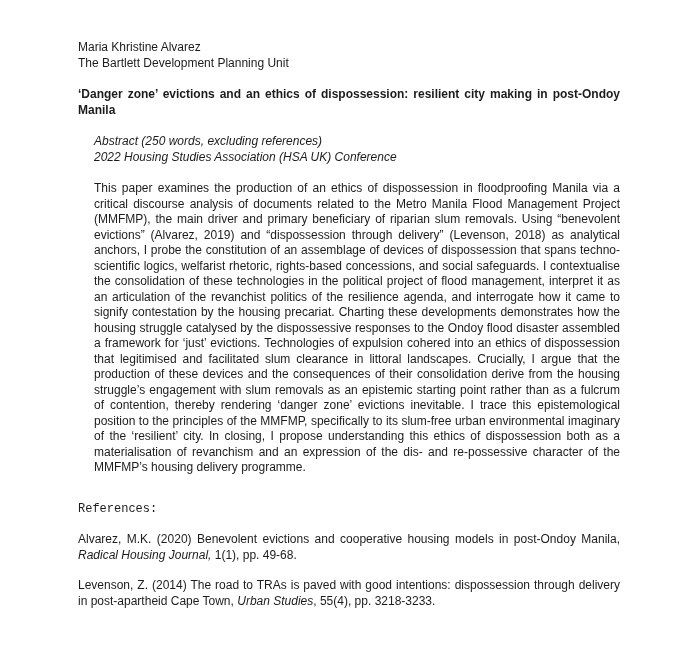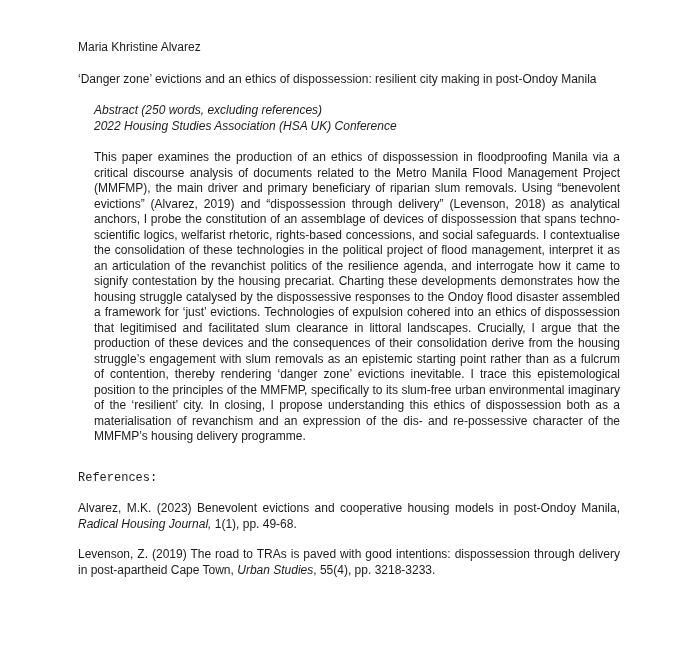--- a/index.html
+++ b/index.html
@@ -21,21 +21,21 @@
     width: 697px;
     height: 510px;
     padding: 40px 77px 0 78px;
     background: #ffffff;
   }
   .author-block div {
     margin: 0;
   }
   .paper-title {
     margin: 16px 0 0 0;
-    font-weight: normal;
+    font-weight: bold;
     text-align: justify;
   }
   .meta-block {
     margin: 16px 0 0 16px;
     font-style: italic;
   }
   .abstract-text {
     margin: 16px 0 0 16px;
     text-align: justify;
   }
@@ -50,34 +50,35 @@
   .reference-item em {
   }
 </style>
 </head>
 <body>
 
 <div class="doc">
 
   <div class="author-block">
     <div>Maria Khristine Alvarez</div>
+    <div>The Bartlett Development Planning Unit</div>
   </div>
 
   <p class="paper-title">‘Danger zone’ evictions and an ethics of dispossession: resilient city making in post-Ondoy Manila</p>
 
   <div class="meta-block">
     <div>Abstract (250 words, excluding references)</div>
     <div>2022 Housing Studies Association (HSA UK) Conference</div>
   </div>
 
   <p class="abstract-text">This paper examines the production of an ethics of dispossession in floodproofing Manila via a critical discourse analysis of documents related to the Metro Manila Flood Management Project (MMFMP), the main driver and primary beneficiary of riparian slum removals. Using “benevolent evictions” (Alvarez, 2019) and “dispossession through delivery” (Levenson, 2018) as analytical anchors, I probe the constitution of an assemblage of devices of dispossession that spans techno-scientific logics, welfarist rhetoric, rights-based concessions, and social safeguards. I contextualise the consolidation of these technologies in the political project of flood management, interpret it as an articulation of the revanchist politics of the resilience agenda, and interrogate how it came to signify contestation by the housing precariat. Charting these developments demonstrates how the housing struggle catalysed by the dispossessive responses to the Ondoy flood disaster assembled a framework for ‘just’ evictions. Technologies of expulsion cohered into an ethics of dispossession that legitimised and facilitated slum clearance in littoral landscapes. Crucially, I argue that the production of these devices and the consequences of their consolidation derive from the housing struggle’s engagement with slum removals as an epistemic starting point rather than as a fulcrum of contention, thereby rendering ‘danger zone’ evictions inevitable. I trace this epistemological position to the principles of the MMFMP, specifically to its slum-free urban environmental imaginary of the ‘resilient’ city. In closing, I propose understanding this ethics of dispossession both as a materialisation of revanchism and an expression of the dis- and re-possessive character of the MMFMP’s housing delivery programme.</p>
 
   <p class="references-label">References:</p>
 
   <p class="reference-item">
-    <span>Alvarez, M.K. (2023) Benevolent evictions and cooperative housing models in post-Ondoy Manila, </span><em>Radical Housing Journal,</em><span> 1(1), pp. 49-68.</span>
+    <span>Alvarez, M.K. (2020) Benevolent evictions and cooperative housing models in post-Ondoy Manila, </span><em>Radical Housing Journal,</em><span> 1(1), pp. 49-68.</span>
   </p>
 
   <p class="reference-item">
-    <span>Levenson, Z. (2019) The road to TRAs is paved with good intentions: dispossession through delivery in post-apartheid Cape Town, </span><em>Urban Studies</em><span>, 55(4), pp. 3218-3233.</span>
+    <span>Levenson, Z. (2014) The road to TRAs is paved with good intentions: dispossession through delivery in post-apartheid Cape Town, </span><em>Urban Studies</em><span>, 55(4), pp. 3218-3233.</span>
   </p>
 
 </div>
 
 </body></html>

